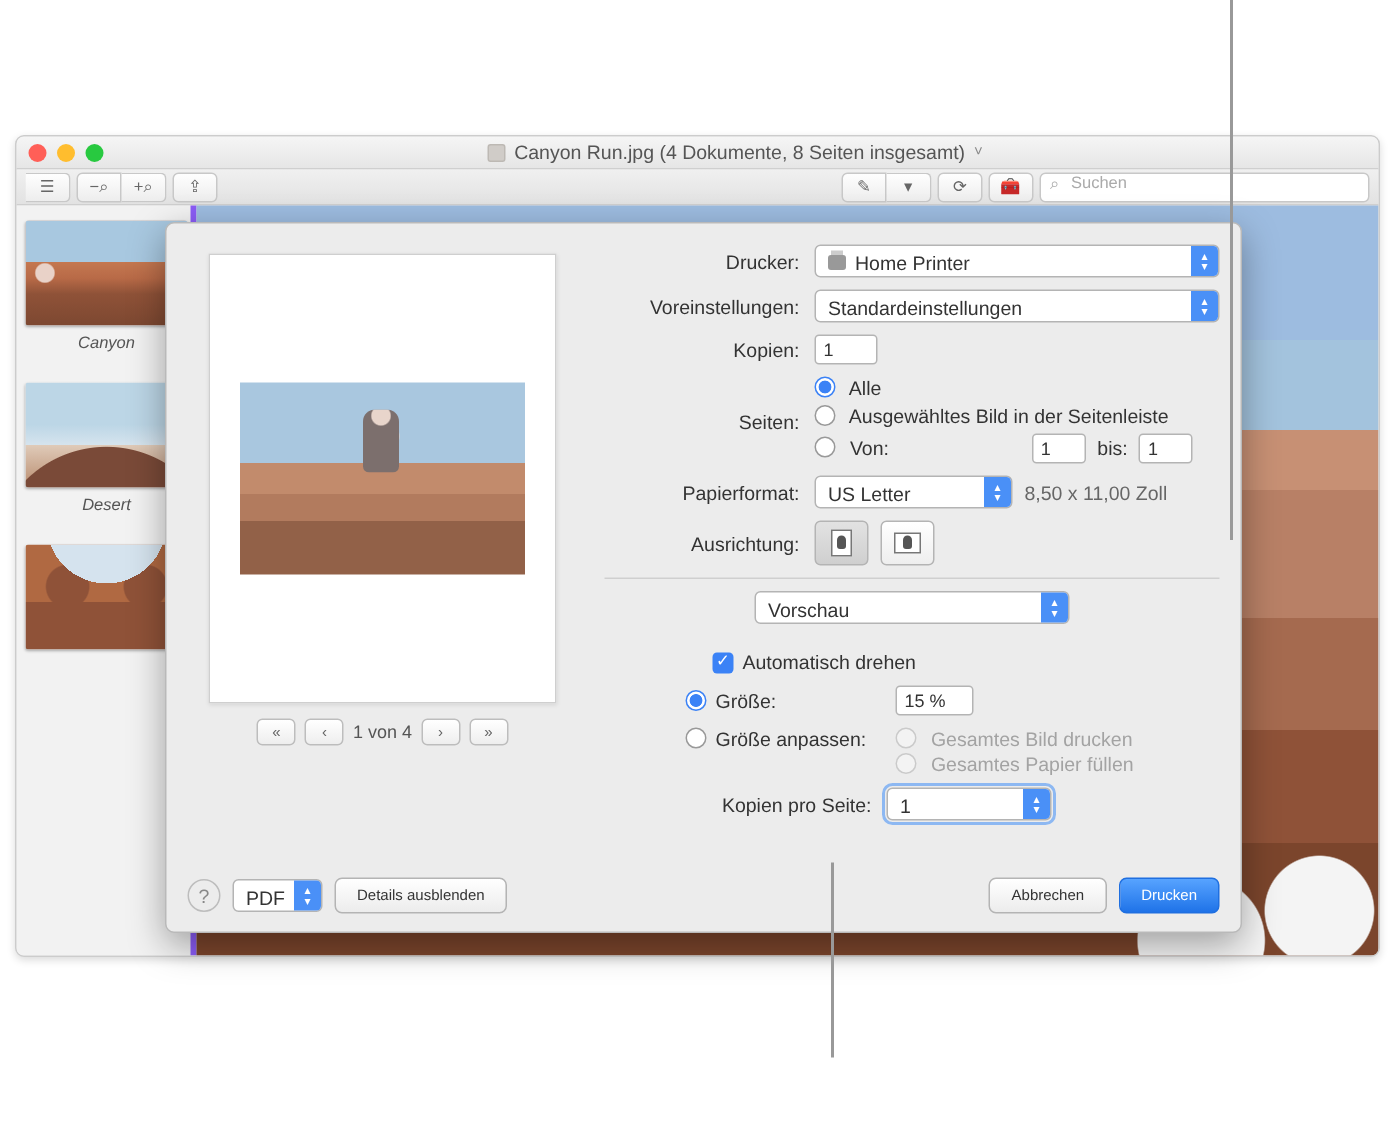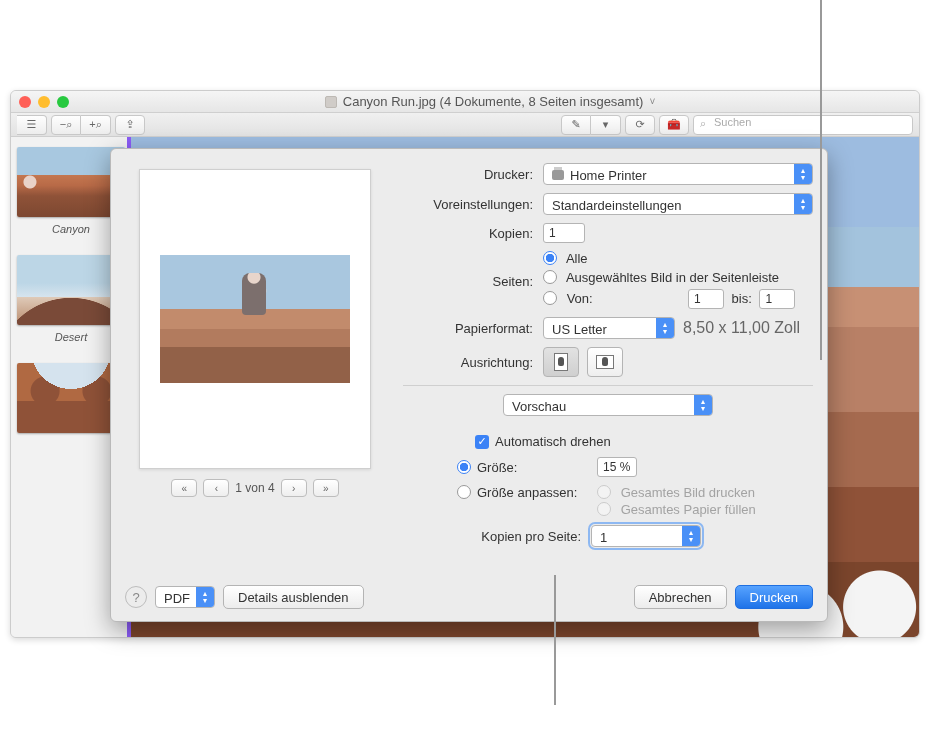--- a/index.html
+++ b/index.html
@@ -101,21 +101,21 @@
   .orient-btn.land .pg{width:18px;height:14px;}
   .orient-btn .pg::after{content:"";position:absolute;left:50%;top:50%;width:6px;height:9px;background:#555;border-radius:3px 3px 2px 2px;transform:translate(-50%,-56%);}
   .orient-btn.active{background:linear-gradient(#e2e2e2,#cfcfcf);}
 
   .hr{height:1px;background:#cfcfcf;margin:6px 0 8px;}
 
   .muted{color:#a3a3a3;}
 
   .sh-footer{ position:absolute; left:14px; right:14px; bottom:12px; display:flex; align-items:center; gap:8px;}
   .help{width:22px;height:22px;border:1.5px solid #bdbdbd;border-radius:50%;display:flex;align-items:center;justify-content:center;color:#888;font-size:13px;}
-  .btn { height:24px; padding:0 14px; border:1px solid #b4b4b4; border-radius:5px; background:linear-gradient(#fff,#ececec); font-size:13px; display:inline-flex;align-items:center;}
+  .btn { height:24px; padding:0 14px; border:1px solid #b4b4b4; border-radius:5px; background:linear-gradient(#fff,#ececec); font-size:10px; display:inline-flex;align-items:center;}
   .btn.primary{background:linear-gradient(#57a3ff,#1f73e8);border-color:#1f6fe0;color:#fff;}
   .spacer{flex:1;}
 
   
   .callout{position:absolute;width:2px;background:#999;}
   .call1{left:820px;top:0;height:360px;}
   .call2{left:554px;top:575px;height:130px;}
 </style>
 </head>
 <body>
@@ -236,21 +236,21 @@
             </span>
           </div>
         </div>
       </div>
       <div class="row">
         <span class="lbl">Papierformat:</span>
         <div class="sel" style="width:132px">
           <span>US Letter</span>
           <span class="arrs"></span>
         </div>
-        <span style="margin-left:8px;font-size:16px;color:#666">8,50 x 11,00 Zoll</span>
+        <span style="margin-left:8px;font-size:13px;color:#666">8,50 x 11,00 Zoll</span>
       </div>
       <div class="row">
         <span class="lbl">Ausrichtung:</span>
         <div class="orient-seg">
           <div class="orient-btn active">
               <span class="pg"></span>
             </div>
           <div class="orient-btn land">
               <span class="pg"></span>
             </div>
@@ -268,21 +268,21 @@
 
       <div style="height:10px"></div>
 
       <div class="row" style="margin-left:72px">
         <span class="check"></span>
         <span>Automatisch drehen</span>
       </div>
       <div class="row" style="margin-left:54px">
         <span class="radio on"></span>
         <span style="width:120px">Größe:</span>
-        <span class="txtfield" style="width:40px">
+        <span class="txtfield" style="width:52px">
           <span>15 %</span>
         </span>
       </div>
       <div class="row" style="margin-left:54px; align-items:flex-start">
         <span class="radio"></span>
         <span style="width:120px">Größe anpassen:</span>
         <div>
           <div class="muted" style="margin-bottom:2px">
             <span class="radio" style="opacity:.4"></span>
             <span>Gesamtes Bild drucken</span>

